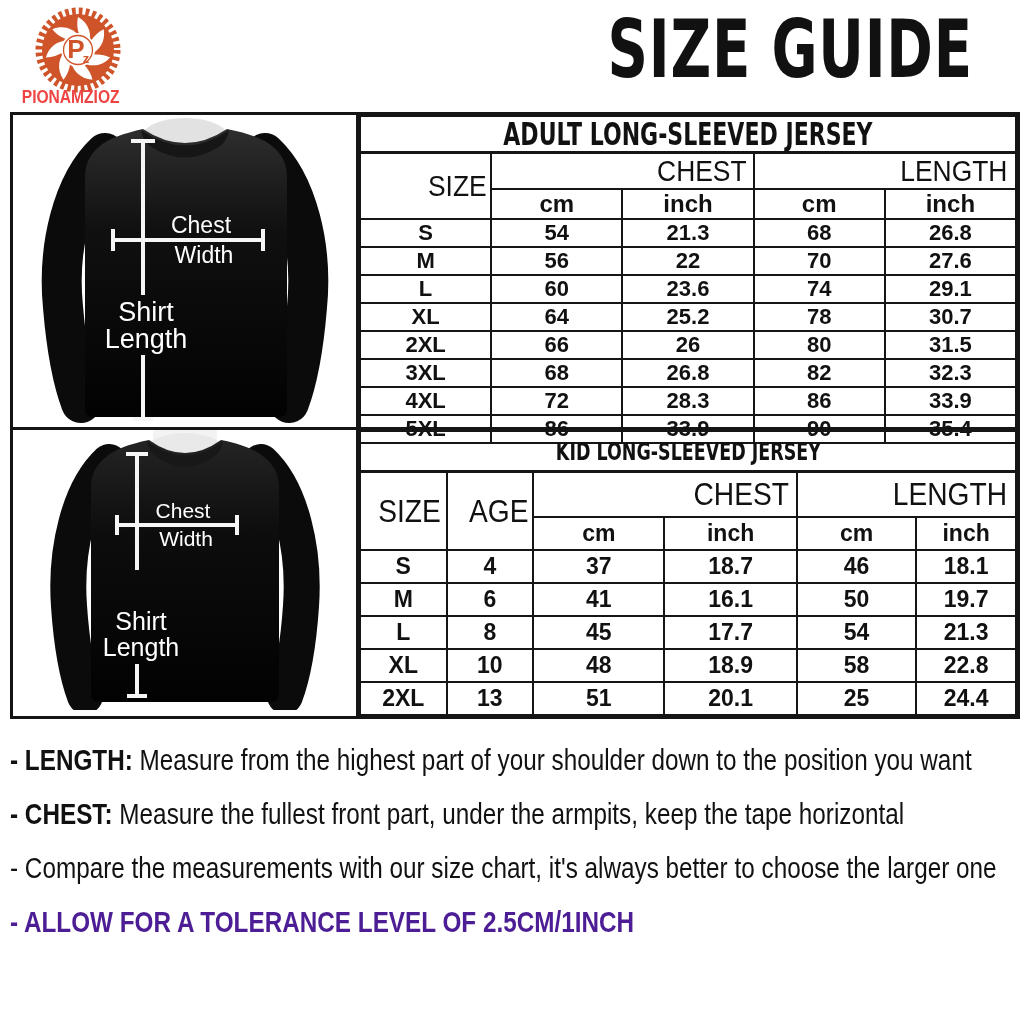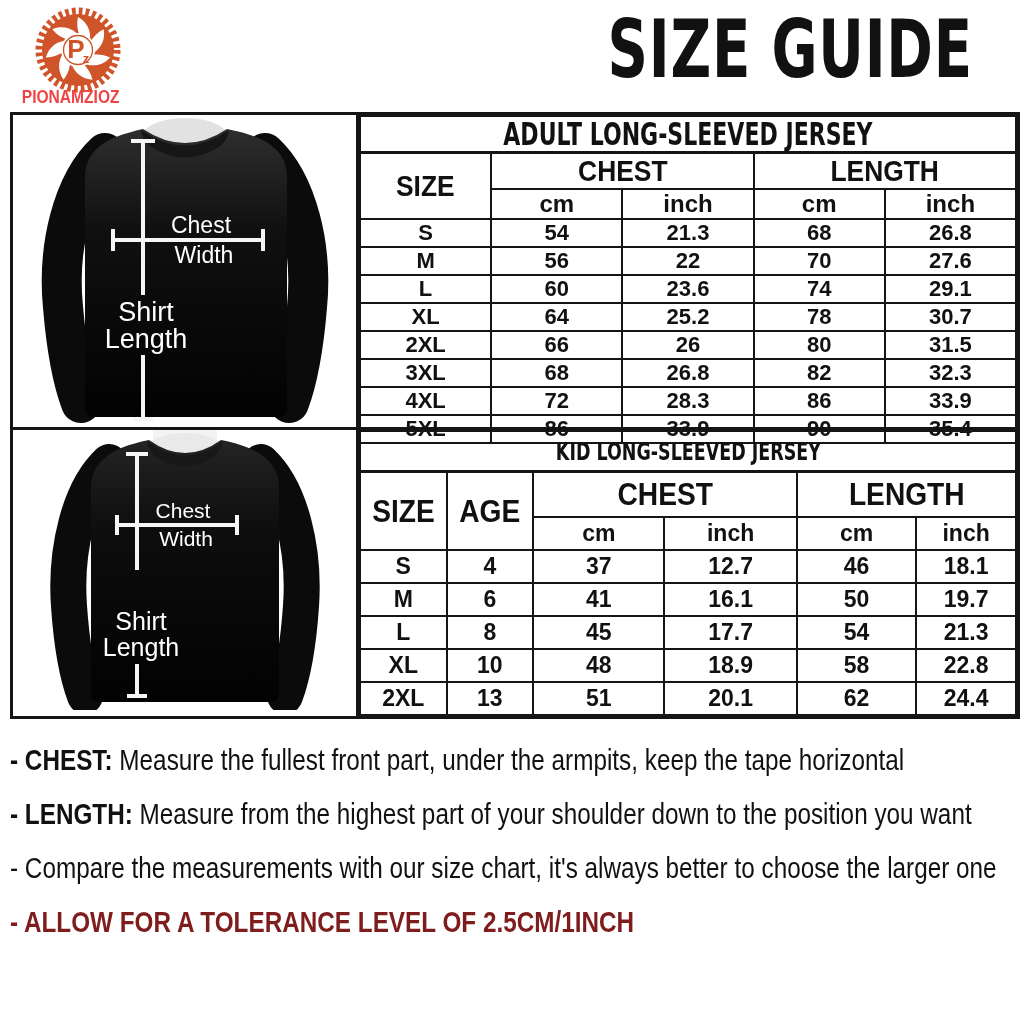--- a/index.html
+++ b/index.html
@@ -19,21 +19,21 @@
     display:grid;grid-template-columns:346px 1fr;grid-template-rows:315px 1fr;}
   .img-cell{border-right:3px solid #151515;position:relative;background:#fff;}
   .cell-adult{border-bottom:3px solid #151515;}
   .tbl-cell{position:relative;}
   
   table{width:100%;height:100%;border-collapse:collapse;table-layout:fixed;text-align:center;}
   td,th{border:2px solid #151515;padding:0;overflow:hidden;}
   .row-title td{border-bottom:3px solid #151515;margin-top:17px;}
   .tbl-title{font-family:"DejaVu Sans",sans-serif;font-weight:700;font-size:29px;}
   .tbl-title .cnd{transform:scale(0.76,1.1);transform-origin:50% 50%;}
-  .hd{font-weight:700;font-size:30px;letter-spacing:0;}
+  .hd{font-weight:400;font-size:30px;letter-spacing:0;text-align:right;}
   .hd .cnd{transform:scaleX(0.88);transform-origin:50% 50%;}
   .unit{font-weight:700;font-size:24px;border-radius:6px;}
   tbody td{font-weight:700;font-size:22px;}
   #adult-table .row-title{height:33px;}
   #adult-table .row-head{height:33px;}
   #adult-table .row-units{height:26px;}
   #kid-table .row-title{height:36px;}
   #kid-table .row-head{height:36px;}
   #kid-table .row-units{height:29px;}
   #kid-table .hd{font-size:32px;}
@@ -253,21 +253,21 @@
         <td class="unit">inch</td>
         <td class="unit">cm</td>
         <td class="unit">inch</td>
       </tr>
       </tbody>
         <tbody>
           <tr>
             <td>S</td>
             <td>4</td>
             <td>37</td>
-            <td>12.7</td>
+            <td>18.7</td>
             <td>46</td>
             <td>18.1</td>
           </tr>
           <tr>
             <td>M</td>
             <td>6</td>
             <td>41</td>
             <td>16.1</td>
             <td>50</td>
             <td>19.7</td>
@@ -286,26 +286,26 @@
             <td>48</td>
             <td>18.9</td>
             <td>58</td>
             <td>22.8</td>
           </tr>
           <tr>
             <td>2XL</td>
             <td>13</td>
             <td>51</td>
             <td>20.1</td>
-            <td>62</td>
+            <td>25</td>
             <td>24.4</td>
           </tr>
         </tbody>
     </table>
   </div>
 </div>
 
 <div class="abs" id="instructions">
+  <div class="instr-line"><span class="cnd"><span class="instr-prefix">- LENGTH:</span><span> Measure from the highest part of your shoulder down to the position you want</span></span></div>
   <div class="instr-line"><span class="cnd"><span class="instr-prefix">- CHEST:</span><span> Measure the fullest front part, under the armpits, keep the tape horizontal</span></span></div>
-  <div class="instr-line"><span class="cnd"><span class="instr-prefix">- LENGTH:</span><span> Measure from the highest part of your shoulder down to the position you want</span></span></div>
   <div class="instr-line"><span class="cnd">- Compare the measurements with our size chart, it's always better to choose the larger one</span></div>
-  <div class="instr-line line-red" id="tolerance-line" style="color: #7f1d1d;"><span class="cnd">- ALLOW FOR A TOLERANCE LEVEL OF 2.5CM/1INCH</span></div>
+  <div class="instr-line line-red" id="tolerance-line" style="color: #4c1d95;"><span class="cnd">- ALLOW FOR A TOLERANCE LEVEL OF 2.5CM/1INCH</span></div>
 </div>
 
 </body></html>

